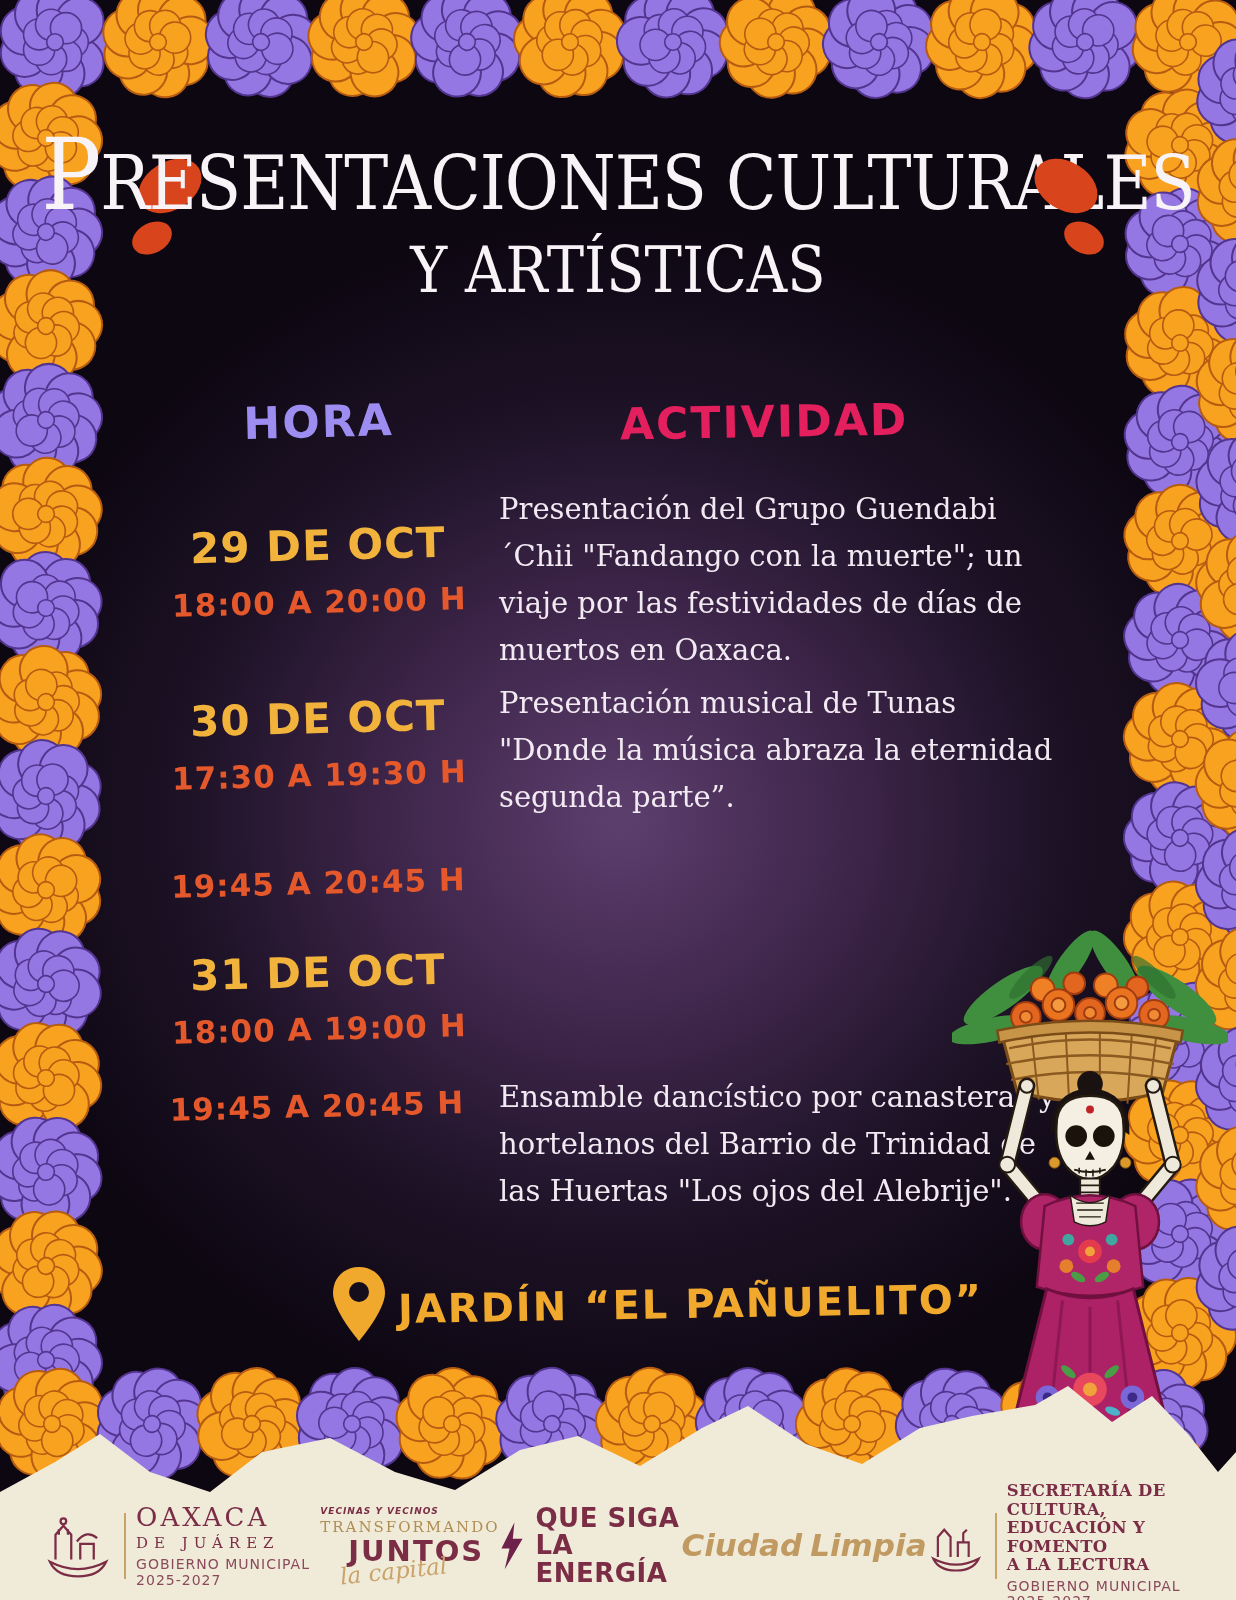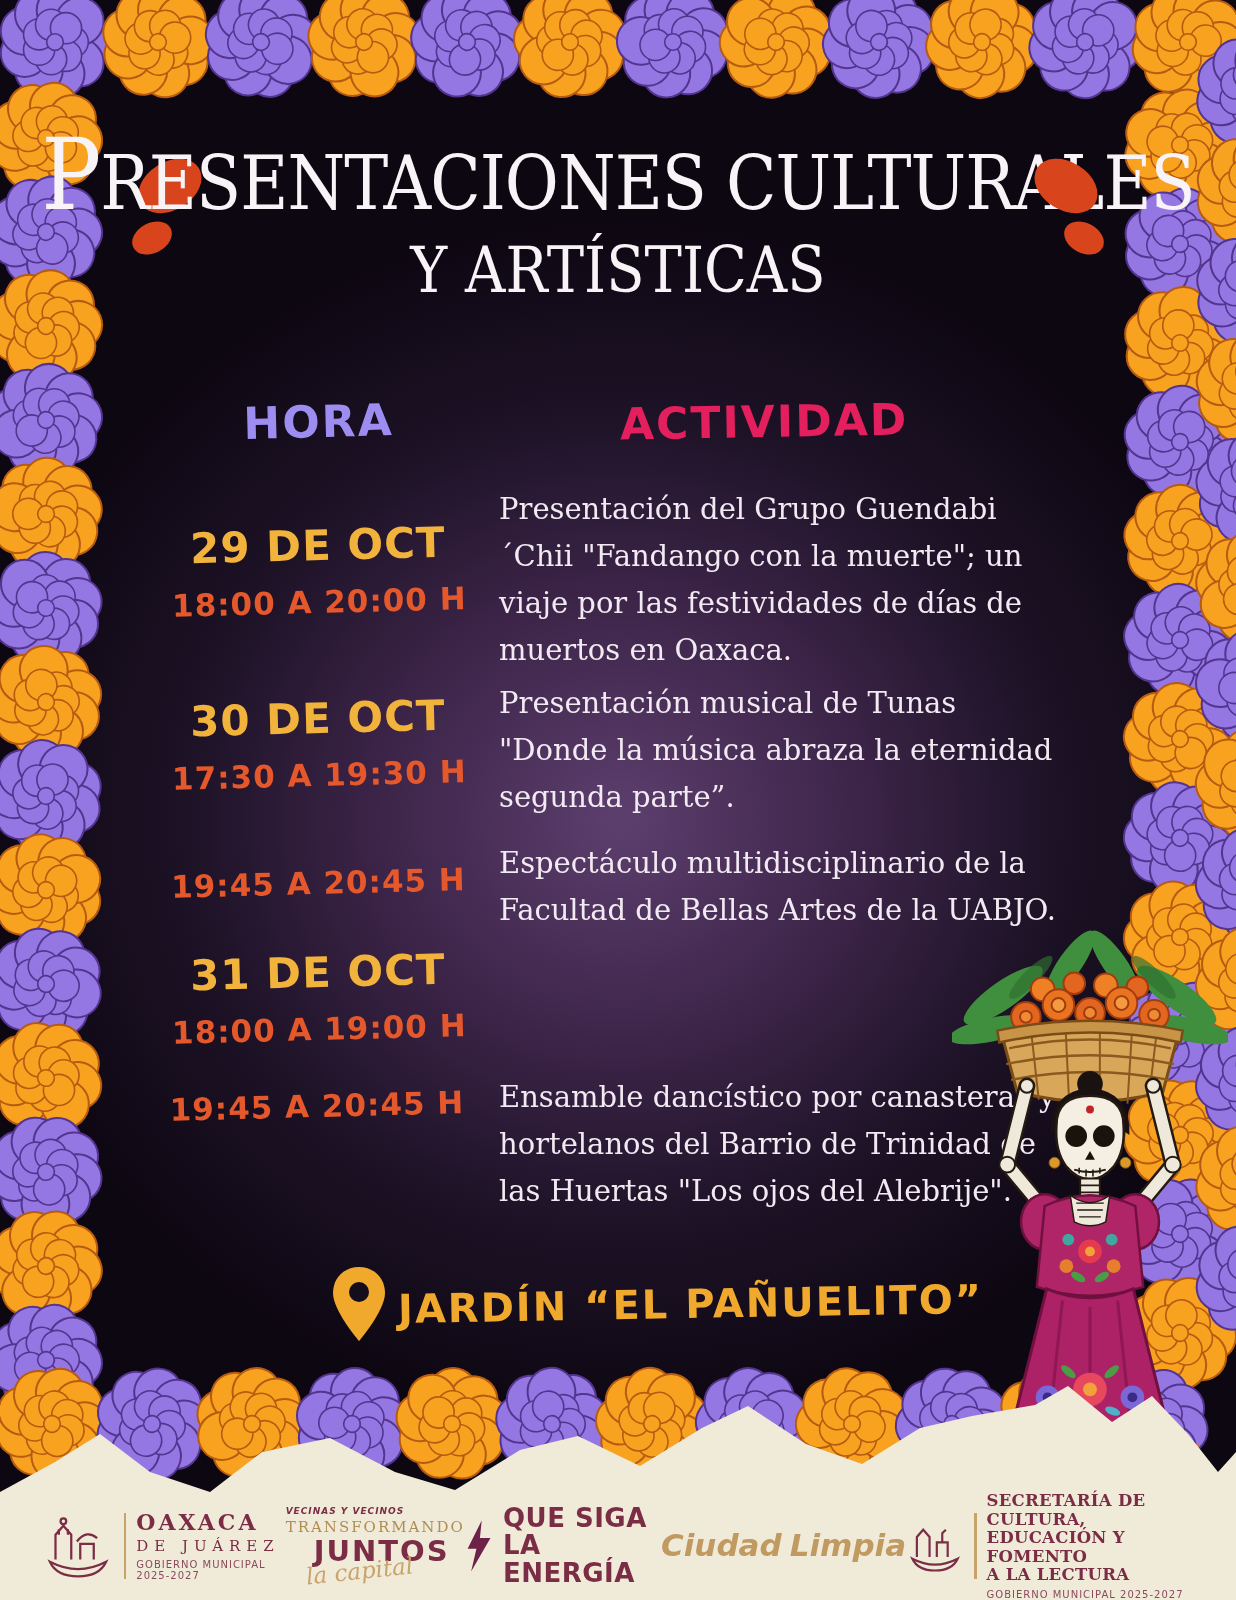--- a/index.html
+++ b/index.html
@@ -78,23 +78,23 @@
       1218px 1472px,1236px 1452px,1236px 1600px,0px 1600px);
   }
   .footer{
     position:absolute;left:0;top:1498px;width:1236px;height:96px;z-index:7;
     display:flex;align-items:center;justify-content:space-between;padding:0 42px;box-sizing:border-box;
     color:var(--maroon,#7b2d46);
   }
   .logo{display:flex;align-items:center;gap:10px;}
   .crest{flex:0 0 auto;}
   .gold-bar{width:3px;height:66px;background:var(--tan,#c9a36a);}
-  .oaxaca-name{font-family:"DejaVu Serif",serif;font-weight:bold;font-size:22px;letter-spacing:3px;line-height:1;}
+  .oaxaca-name{font-family:"DejaVu Serif",serif;font-weight:normal;font-size:26px;letter-spacing:3px;line-height:1;}
   .oaxaca-sub{font-family:"DejaVu Serif",serif;font-size:15px;letter-spacing:6px;margin-top:4px;}
-  .tiny{font-size:10px;letter-spacing:1px;margin-top:4px;color:#8a4a5c;}
+  .tiny{font-size:14px;letter-spacing:1px;margin-top:4px;color:#8a4a5c;}
   .juntos{flex-direction:column;gap:0;align-items:flex-start;}
   .juntos-l1{font-size:9px;font-weight:bold;font-style:italic;letter-spacing:1px;}
   .juntos-l2{font-family:"DejaVu Serif",serif;font-size:15px;letter-spacing:2px;color:#b08d52;margin-top:2px;}
   .juntos-l3{font-size:29px;font-weight:bold;letter-spacing:2px;line-height:1;margin-top:1px;margin-left:28px;}
   .juntos-l4{font-family:"DejaVu Serif",serif;font-style:italic;font-size:23px;color:var(--tan,#c9a36a);
     transform:rotate(-6deg) translateX(20px);margin-top:-6px;}
   .energia-text{font-size:26px;font-weight:bold;line-height:1.05;letter-spacing:0.5px;}
   .limpia{flex-direction:row;align-items:flex-start;gap:8px;}
   .limpia-line{font-size:31px;font-weight:bold;font-style:italic;color:#c19a62;line-height:0.95;letter-spacing:0;}
   .secretaria-text{font-family:"DejaVu Serif",serif;font-weight:bold;font-size:16.5px;line-height:1.12;letter-spacing:0.3px;}
@@ -1354,21 +1354,20 @@
         <div class="time-cell">
           <div class="date">30 DE OCT</div>
           <div class="time">17:30 A 19:30 H</div>
         </div>
         <p class="activity">Presentación musical de Tunas "Donde la música abraza la eternidad segunda parte”.</p>
       </div>
       <div class="row">
         <div class="time-cell">
           <div class="time">19:45 A 20:45 H</div>
         </div>
-        <p class="activity">Espectáculo multidisciplinario de la Facultad de Bellas Artes de la UABJO.</p>
       </div>
       <div class="row">
         <div class="time-cell">
           <div class="date">31 DE OCT</div>
           <div class="time">18:00 A 19:00 H</div>
         </div>
       </div>
       <div class="row">
         <div class="time-cell">
           <div class="time">19:45 A 20:45 H</div>

